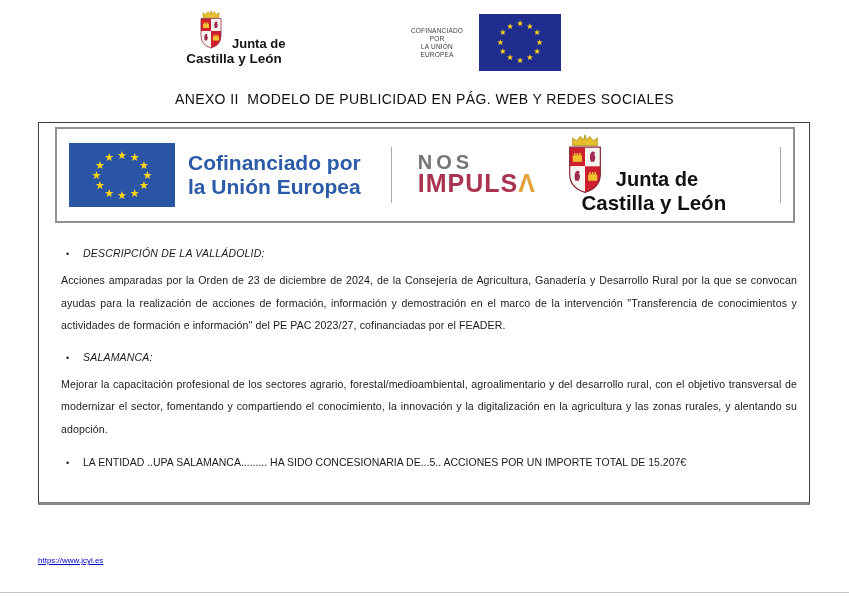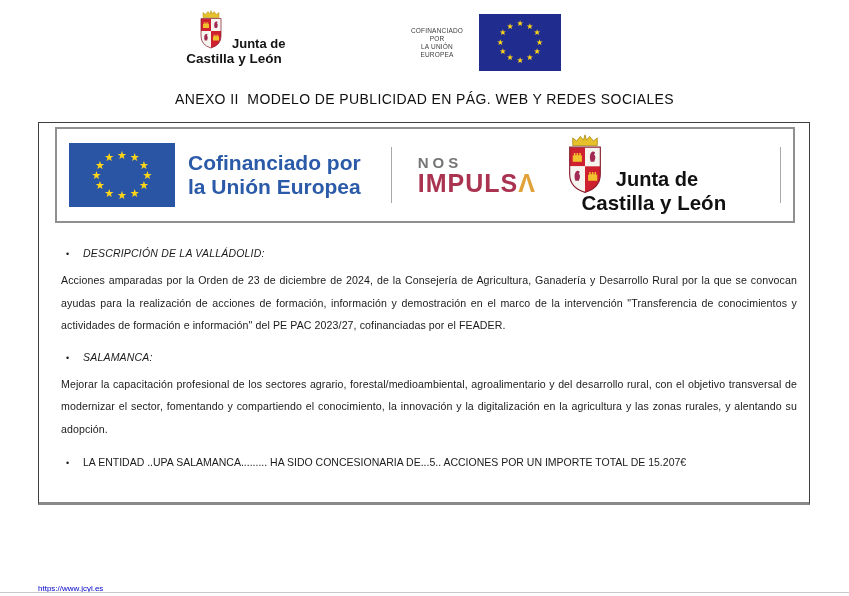--- a/index.html
+++ b/index.html
@@ -38,42 +38,42 @@
   .main-box{position:absolute;left:38px;top:122px;width:772px;height:383px;border:1px solid #3f3f3f;border-bottom:3px solid #8a8a8a;background:#fff;}
 
   
   .banner{margin:4px 14px 0 16px;height:96px;border:2px solid #909090;background:#fff;display:flex;align-items:center;}
   .eu-flag-banner{width:106px;height:64px;background:var(--eu-blue);margin-left:12px;flex:0 0 auto;}
   .cofinance-text{margin-left:13px;font-size:21px;line-height:24px;font-weight:bold;color:var(--cofinance-text-blue);flex:0 0 auto;}
   .v-divider{width:1px;height:56px;background:#a9a9a9;flex:0 0 auto;}
   .v-divider.left{margin-left:30px;}
   .v-divider.right{margin-left:auto;margin-right:12px;}
   .impulsa-logo{margin-left:26px;flex:0 0 auto;}
-  .impulsa-logo .nos{display:block;font-size:15px;letter-spacing:4px;color:var(--impulsa-gray);font-weight:bold;line-height:15px;}
+  .impulsa-logo .nos{display:block;font-size:20px;letter-spacing:4px;color:var(--impulsa-gray);font-weight:bold;line-height:15px;}
   .impulsa-logo .impuls{display:block;font-size:25px;font-weight:bold;letter-spacing:1px;color:var(--impulsa-red);line-height:26px;}
   .impulsa-logo .a-end{color:var(--impulsa-orange);}
   .banner-junta{position:relative;margin-left:20px;width:196px;height:82px;flex:0 0 auto;}
   .banner-junta .crest-lg{position:absolute;left:6px;top:0;width:46px;height:60px;}
   .banner-junta .l1{position:absolute;left:60px;top:34px;font-size:20px;font-weight:bold;color:#111;}
   .banner-junta .l2{position:absolute;left:0;top:57px;width:100%;text-align:center;font-size:20.5px;font-weight:bold;color:#111;}
 
   
   .content{padding:0 12px 0 22px;}
   .bullet-row{display:flex;align-items:baseline;font-size:10.5px;color:#1b1b1b;}
   .bullet-row .bullet{width:22px;padding-left:5px;font-size:9px;flex:0 0 auto;}
   .label-italic{font-style:italic;letter-spacing:0.2px;}
   .row-1{margin-top:24px;}
   .para{margin-top:10px;font-size:10.6px;line-height:22.5px;text-align:justify;color:#1b1b1b;letter-spacing:0.1px;}
   .row-2{margin-top:14px;}
   .row-3{margin-top:16px;}
   .highlight{margin-top:21px;text-align:center;font-size:12.8px;letter-spacing:0.3px;color:#101010;}
 
   
   .footer{position:absolute;left:38px;top:556px;font-size:8px;line-height:9.8px;color:#151515;}
-  .footer .link{color:var(--link-blue);text-decoration:underline;cursor:pointer;display:inline-block;margin-top:28px;}
+  .footer .link{color:var(--link-blue);text-decoration:underline;cursor:pointer;display:inline-block;}
   .bottom-line{position:absolute;left:0;right:0;bottom:3px;height:1px;background:#c9c9c9;}
 
   .svg-defs{position:absolute;width:0;height:0;overflow:hidden;}
 </style>
 </head>
 <body>
 
 <svg class="svg-defs" aria-hidden="true">
   <defs>
     <g id="castle">

